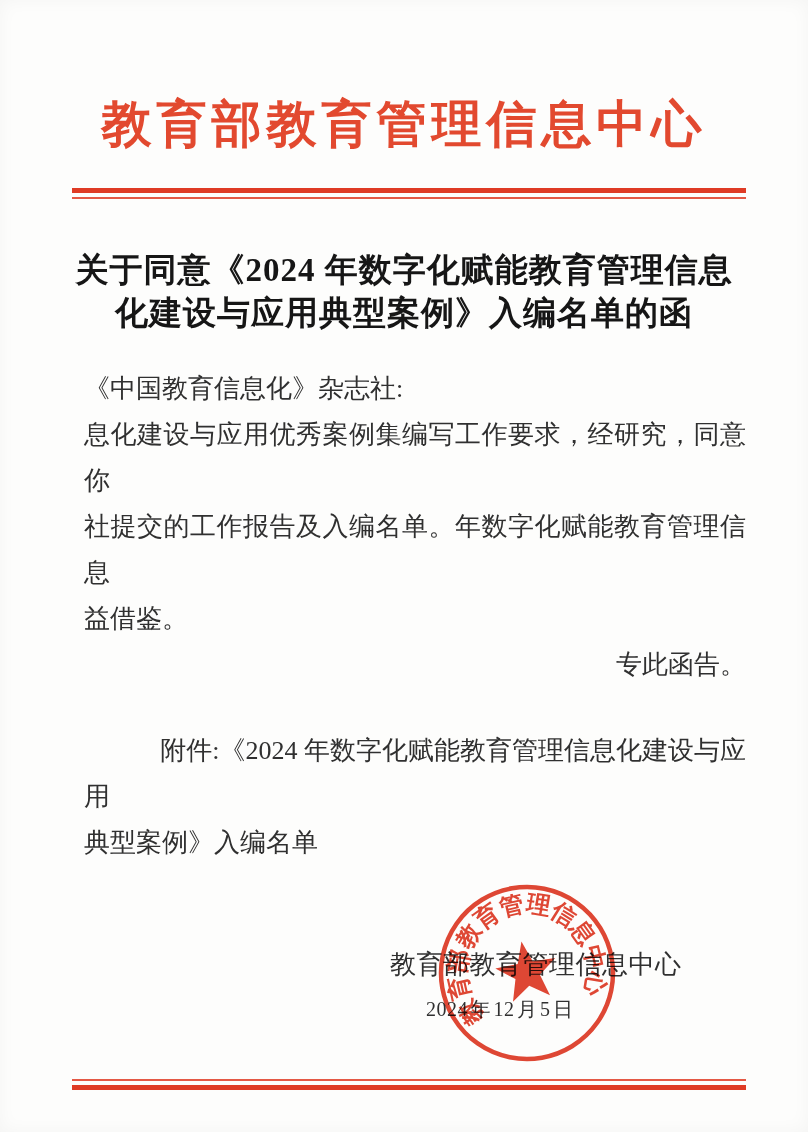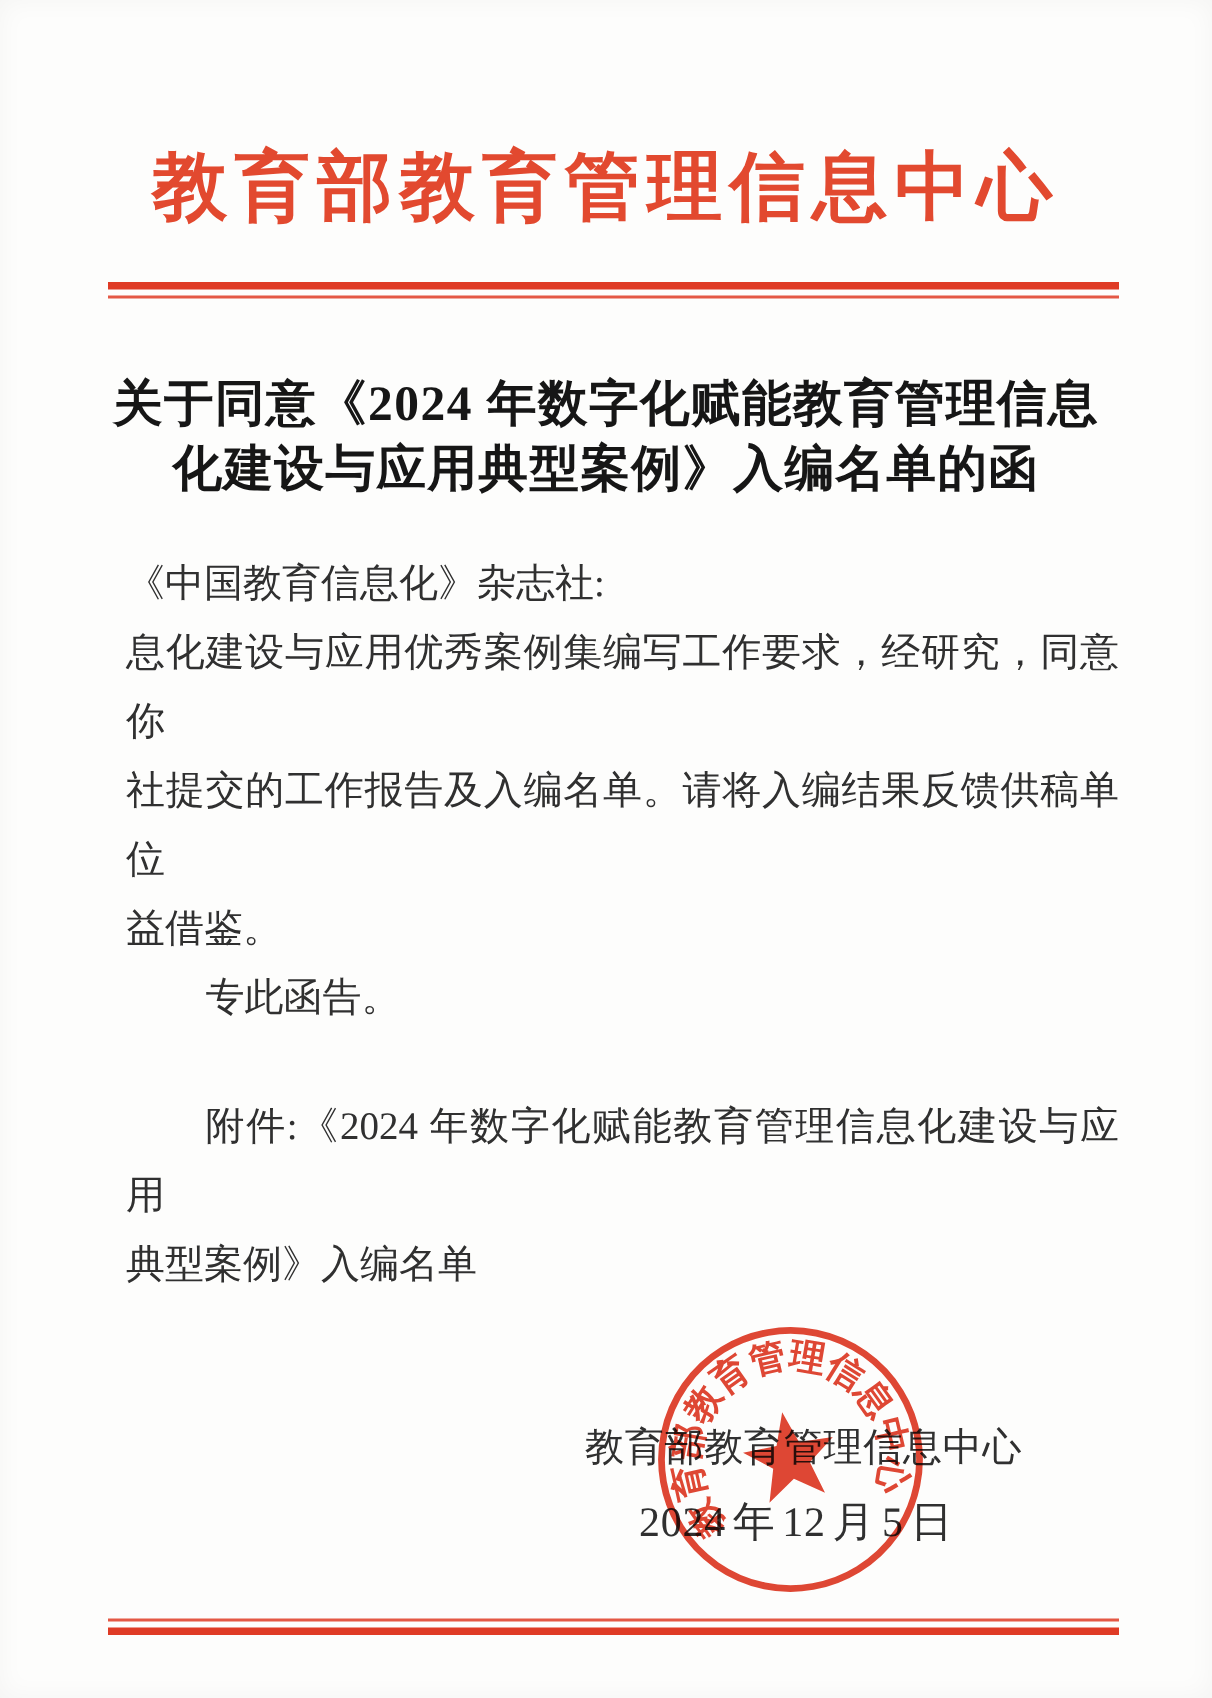--- a/index.html
+++ b/index.html
@@ -48,34 +48,34 @@
   
   .body-text {
     position: absolute;
     top: 366px; left: 84px; width: 662px;
     font-size: 26px;
     line-height: 46px;
     color: var(--body-ink, #303030);
   }
   .bline { white-space: normal; }
   .jline { text-align: justify; text-align-last: justify; }
-  .indent { text-indent: 53px; }
+  .indent { text-indent: 53px; text-align: right; }
   .spacer { height: 40px; }
   
   .sign-org {
     position: absolute;
     top: 947px; left: 390px;
     font-size: 26px;
     letter-spacing: 0.5px;
     color: var(--body-ink, #303030);
   }
   .sign-date {
     position: absolute;
     top: 996px; left: 426px;
-    font-size: 28px;
+    font-size: 20px;
     word-spacing: -3px;
     letter-spacing: 0.5px;
     color: var(--body-ink, #303030);
   }
   
   .seal {
     position: absolute;
     top: 882px; left: 436px;
     width: 182px; height: 182px;
     transform: rotate(-10deg);
@@ -98,21 +98,21 @@
   </div>
 
   <div class="doc-title">
     <div>关于同意《2024 年数字化赋能教育管理信息</div>
     <div>化建设与应用典型案例》入编名单的函</div>
   </div>
 
   <div class="body-text">
     <div class="bline">《中国教育信息化》杂志社:</div>
     <div class="bline jline">息化建设与应用优秀案例集编写工作要求，经研究，同意你</div>
-    <div class="bline jline">社提交的工作报告及入编名单。请将入编结果反馈供稿单位</div>
+    <div class="bline jline">社提交的工作报告及入编名单。年数字化赋能教育管理信息</div>
     <div class="bline">益借鉴。</div>
     <div class="bline indent">专此函告。</div>
     <div class="spacer"></div>
     <div class="bline jline indent">附件:《2024 年数字化赋能教育管理信息化建设与应用</div>
     <div class="bline">典型案例》入编名单</div>
   </div>
 
   <div class="sign-org">教育部教育管理信息中心</div>
   <div class="sign-date">2024 年 12 月 5 日</div>
 

